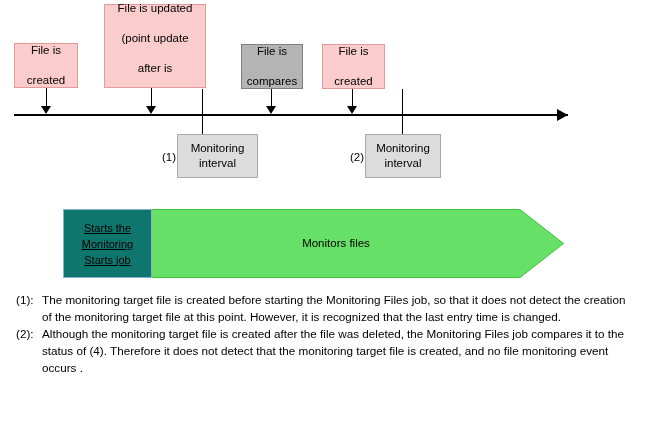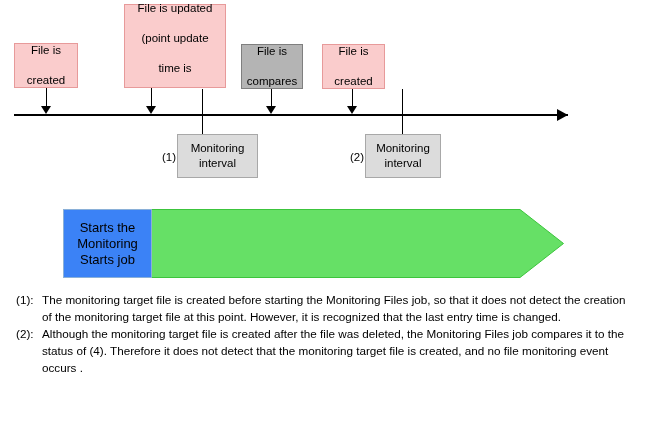--- a/index.html
+++ b/index.html
@@ -88,30 +88,31 @@
     width: 0; height: 0;
     border-top: 6px solid transparent;
     border-bottom: 6px solid transparent;
     border-left: 11px solid #000000;
   }
 
   
   .job-wrap { position: absolute; }
   .job-start {
     position: absolute;
-    background: #3b82f6;
+    background: #0f766e;
     border: 1px solid #8ab0d8;
     box-sizing: border-box;
-    font-size: 13px;
+    font-size: 11px;
     line-height: 16px;
     text-align: center;
     display: flex;
     align-items: center;
     justify-content: center;
     z-index: 3;
+    text-decoration: underline;
   }
   .job-body-label {
     position: absolute;
     font-size: 11.5px;
     text-align: center;
     z-index: 3;
     color: #000;
   }
 
   
@@ -132,25 +133,25 @@
 
   <div class="abs event-box" style="left:14px; top:43px; width:64px; height:45px;">
     <span>
       <span>File is</span><br>
       <span>created</span>
     </span>
   </div>
   <div class="drop-stem" style="left:46px; top:88px; height:19px;"></div>
   <div class="drop-head" style="left:41px; top:106px;"></div>
 
-  <div class="abs event-box" style="left:124px; top:4px; width:102px; height:84px;">
+  <div class="abs event-box" style="left:104px; top:4px; width:102px; height:84px;">
     <span>
       <span>File is updated</span><br>
       <span>(point update</span><br>
-      <span>time is</span><br>
+      <span>after is</span><br>
     </span>
   </div>
   <div class="drop-stem" style="left:151px; top:88px; height:19px;"></div>
   <div class="drop-head" style="left:146px; top:106px;"></div>
 
   <div class="abs event-box gray" style="left:241px; top:44px; width:62px; height:45px;">
     <span>
       <span>File is</span><br>
       <span>compares</span>
     </span>
@@ -196,20 +197,21 @@
     </svg>
 
     <div class="job-start" style="left:0px; top:0px; width:89px; height:69px;">
       <span>
         <span>Starts the</span><br>
         <span>Monitoring</span><br>
         <span>Starts job</span>
       </span>
     </div>
 
+    <div class="job-body-label" style="left:89px; top:28px; width:368px;">Monitors files</div>
   </div>
 
   <div class="notes" style="left:16px; top:291px; width:614px;">
     <div class="note-row">
       <div class="note-key">(1):</div>
       <div class="note-text">The monitoring target file is created before starting the Monitoring Files job, so that it does not detect the creation of the monitoring target file at this point. However, it is recognized that the last entry time is changed.</div>
     </div>
     <div class="note-row">
       <div class="note-key">(2):</div>
       <div class="note-text">Although the monitoring target file is created after the file was deleted, the Monitoring Files job compares it to the status of (4). Therefore it does not detect that the monitoring target file is created, and no file monitoring event occurs .</div>

